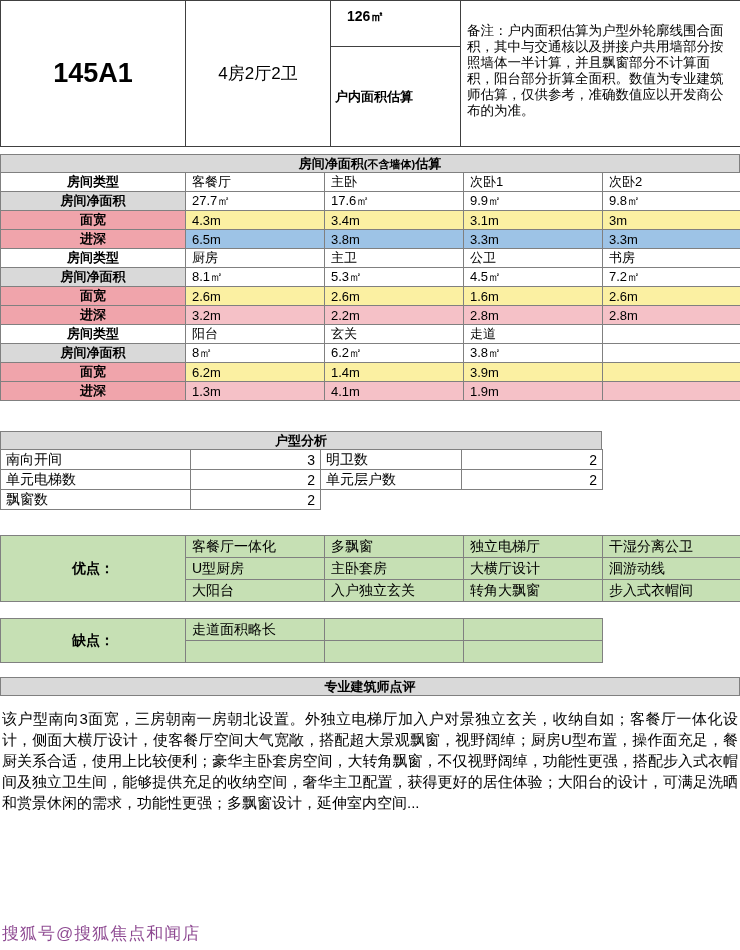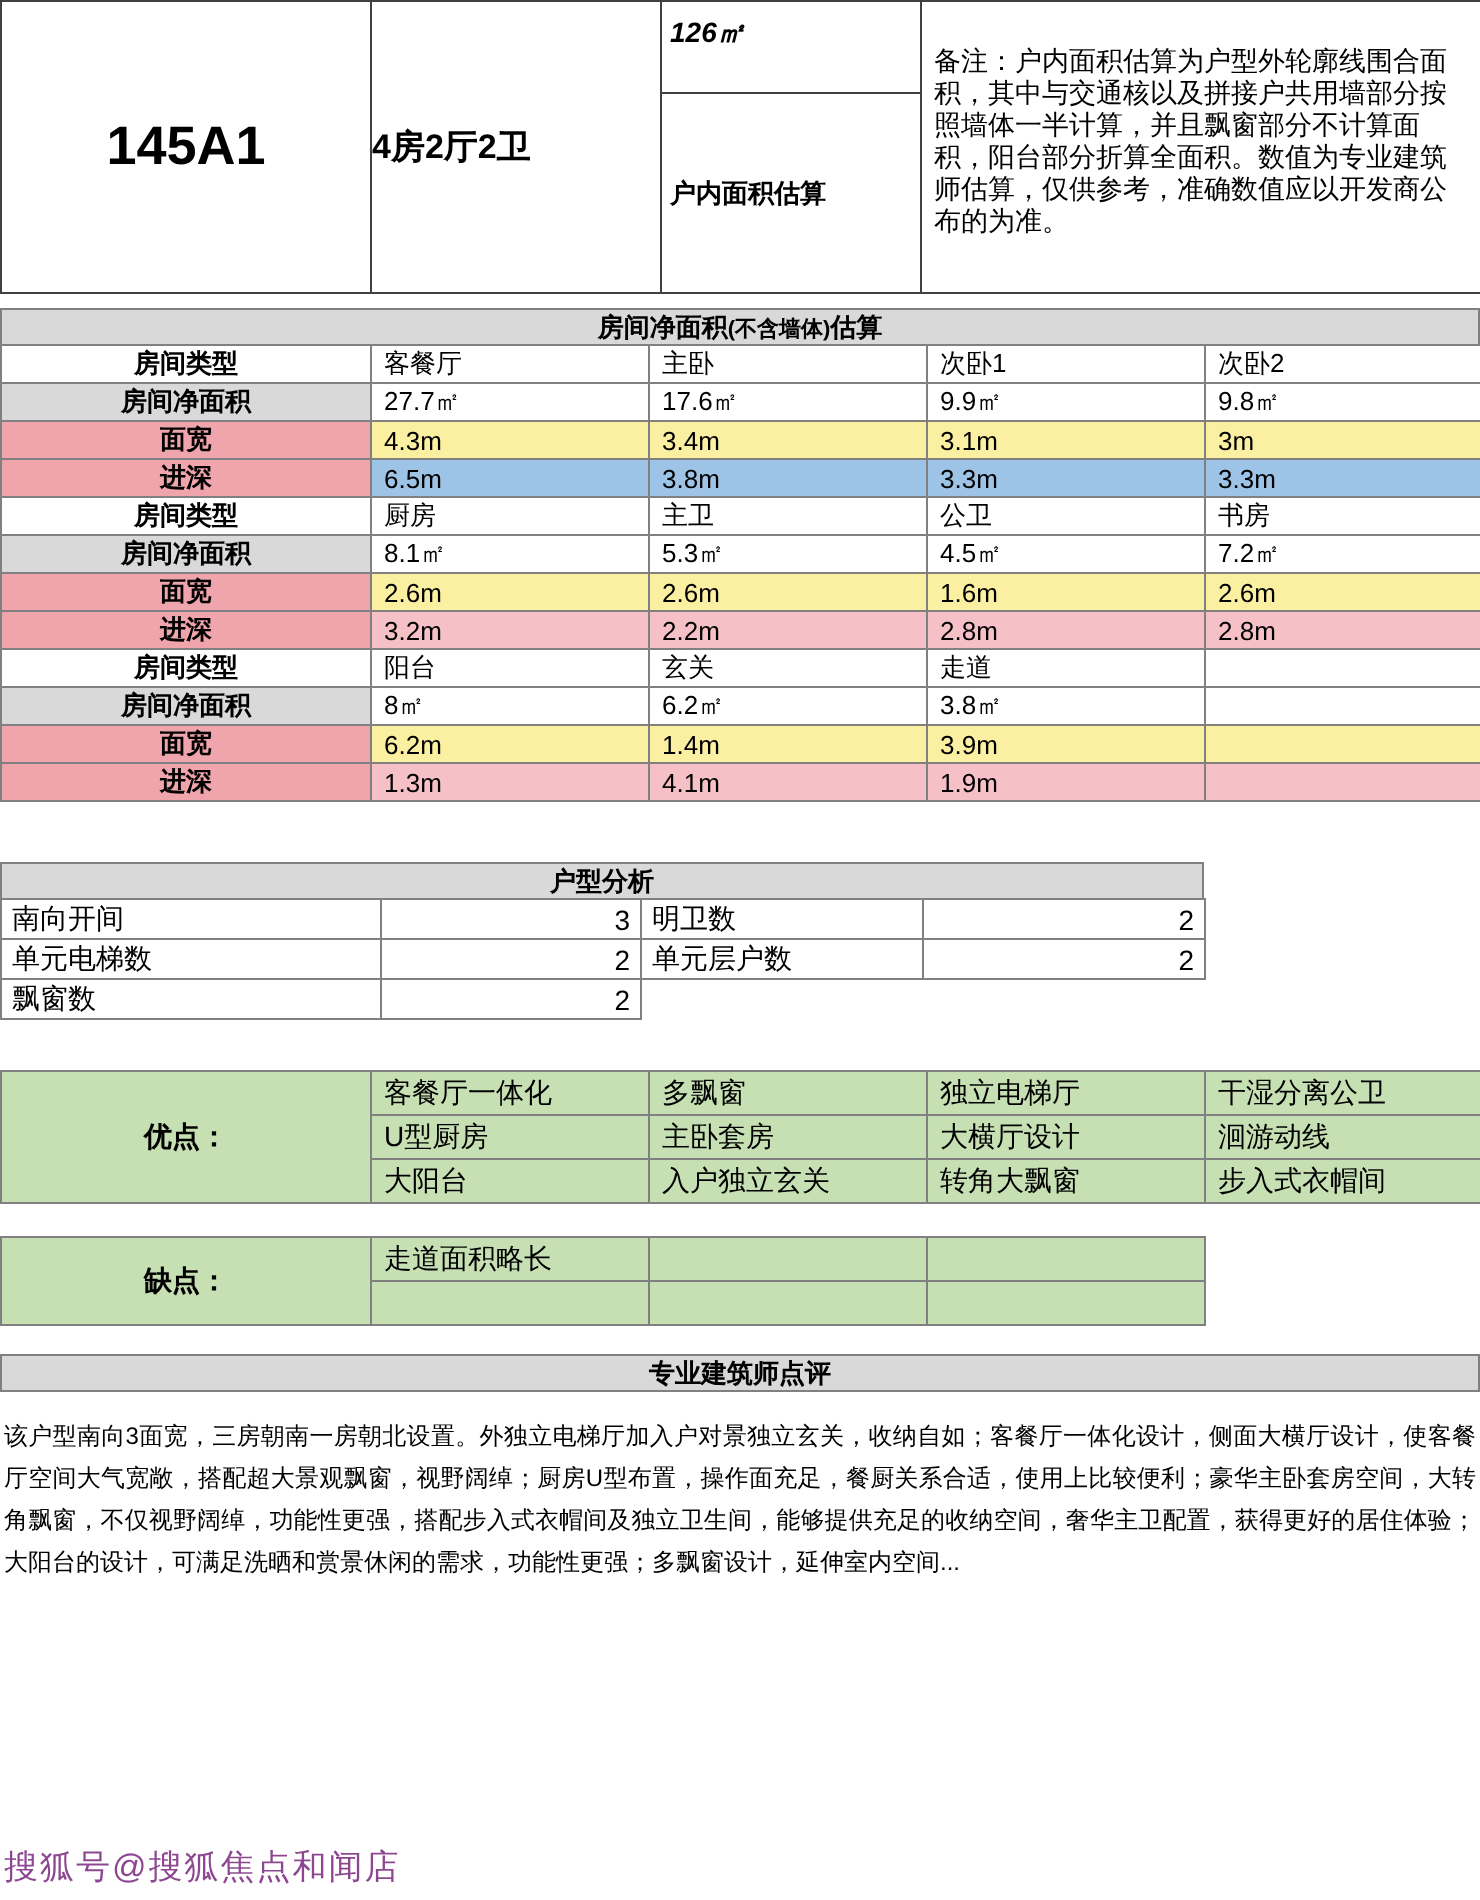--- a/index.html
+++ b/index.html
@@ -7,22 +7,22 @@
   body { font-family:"Liberation Sans","DejaVu Sans",sans-serif; color:#000; }
   .page { position:relative; width:740px; height:950px; background:#fff; overflow:hidden; }
 
   table { border-collapse:collapse; table-layout:fixed; }
   td { vertical-align:middle; }
 
   
   .top-table { width:740px; }
   .top-table td { border:1px solid #404040; }
   .cell-code { font-size:27px; font-weight:bold; text-align:center; }
-  .cell-layout { font-size:17px; font-weight:bold; }
-  .cell-areaval { height:46px; font-size:14px; font-weight:bold; vertical-align:top; padding:7px 4px 0 4px;font-style:italic; }
+  .cell-layout { font-size:17px; font-weight:normal; text-align:center; }
+  .cell-areaval { height:46px; font-size:14px; font-weight:bold; vertical-align:top; padding:7px 4px 0 16px; }
   .cell-arealabel { height:100px; font-size:13px; font-weight:bold; padding:0 4px; vertical-align:middle; }
   .cell-headnote { font-size:13.5px; line-height:16px; padding:22px 6px; vertical-align:top; white-space:normal; text-align:left; }
 
   
   .section-bar { background:#D9D9D9; border:1px solid #808080; height:19px; line-height:17px;
                  text-align:center; font-size:13px; font-weight:bold; }
   .room-bar { width:740px; margin-top:7px; }
   .room-bar .small { font-size:11px;margin-top:27px; }
   .analysis-bar { width:602px; margin-top:30px; }
   .review-bar { width:740px; margin-top:14px; }
@@ -33,21 +33,21 @@
                    white-space:nowrap; overflow:hidden; }
   .room-table td.lab { text-align:center; font-weight:bold; padding:0; }
   .lab-gray { background:#D9D9D9; }
   .lab-pink { background:#F0A4AB; }
   .cell-yellow { background:#FBF0A2; }
   .cell-blue { background:#9DC3E6; }
   .cell-pink { background:#F5C1C7; }
 
   
   .room-note { width:736px; margin:8px 0 0 2px; font-size:15px; line-height:21px; text-align:justify; }
-  .review-text { width:736px; margin:12px 0 0 2px; font-size:12px; line-height:21px; text-align:justify; }
+  .review-text { width:736px; margin:12px 0 0 2px; font-size:15px; line-height:21px; text-align:justify; }
 
   
   .analysis-table { width:602px; margin-top:-1px; }
   .analysis-table td { border:1px solid #808080; height:20px; font-size:14px; padding:0 5px;
                        white-space:nowrap; overflow:hidden; }
   .a-value { text-align:right; }
   .ghost { border:none !important; }
 
   
   .pros-table { width:740px; margin-top:25px; }

